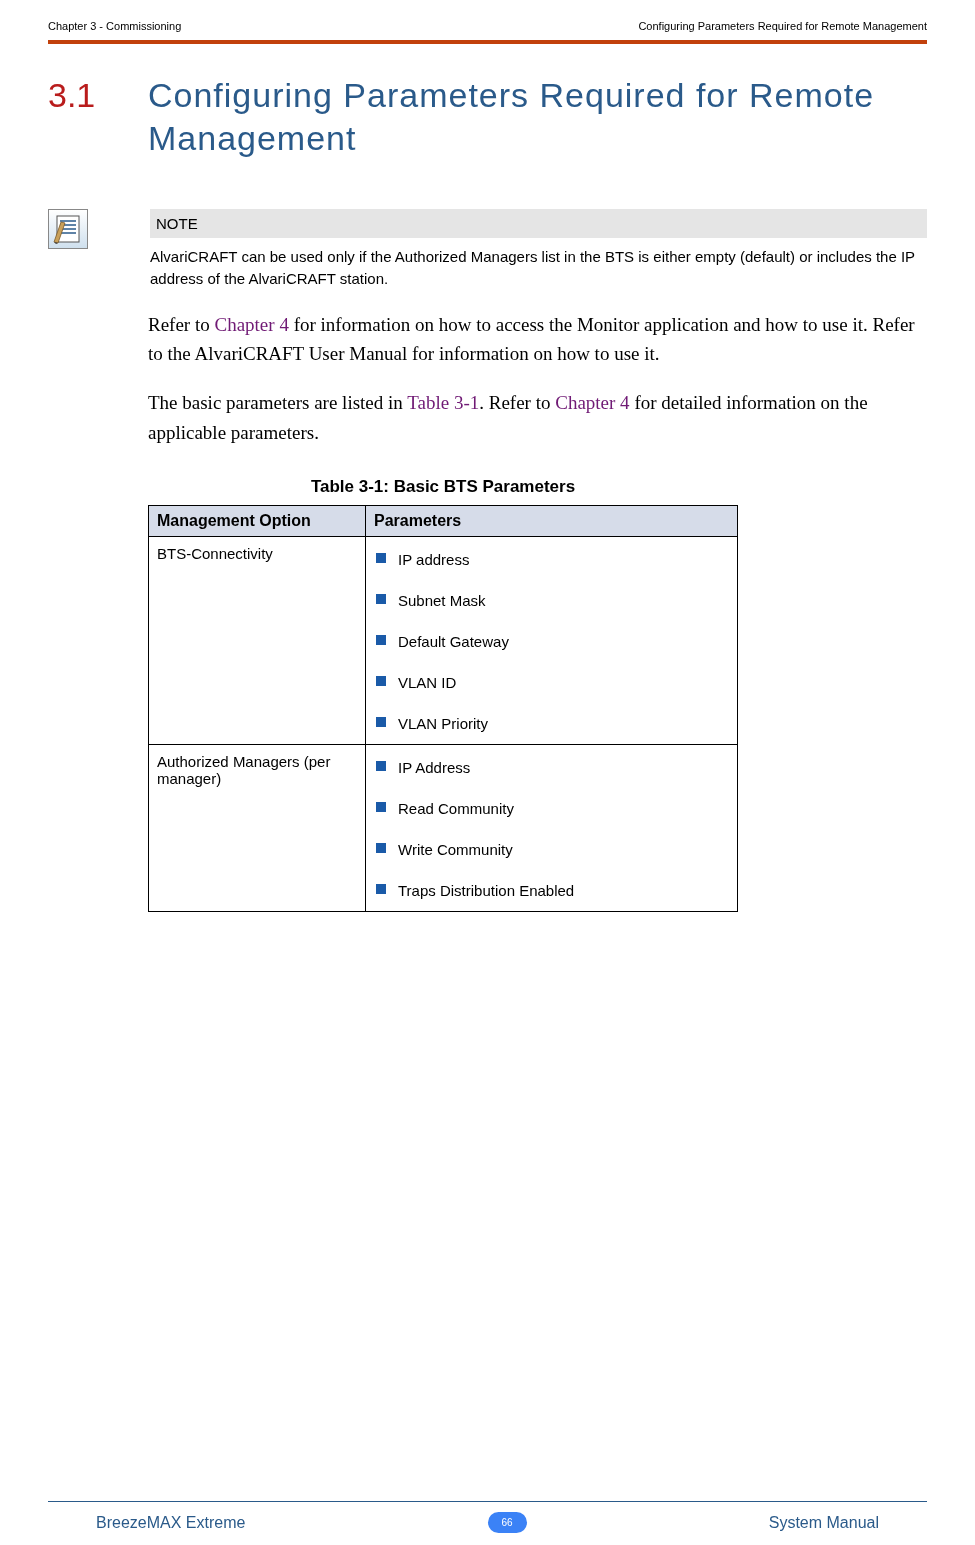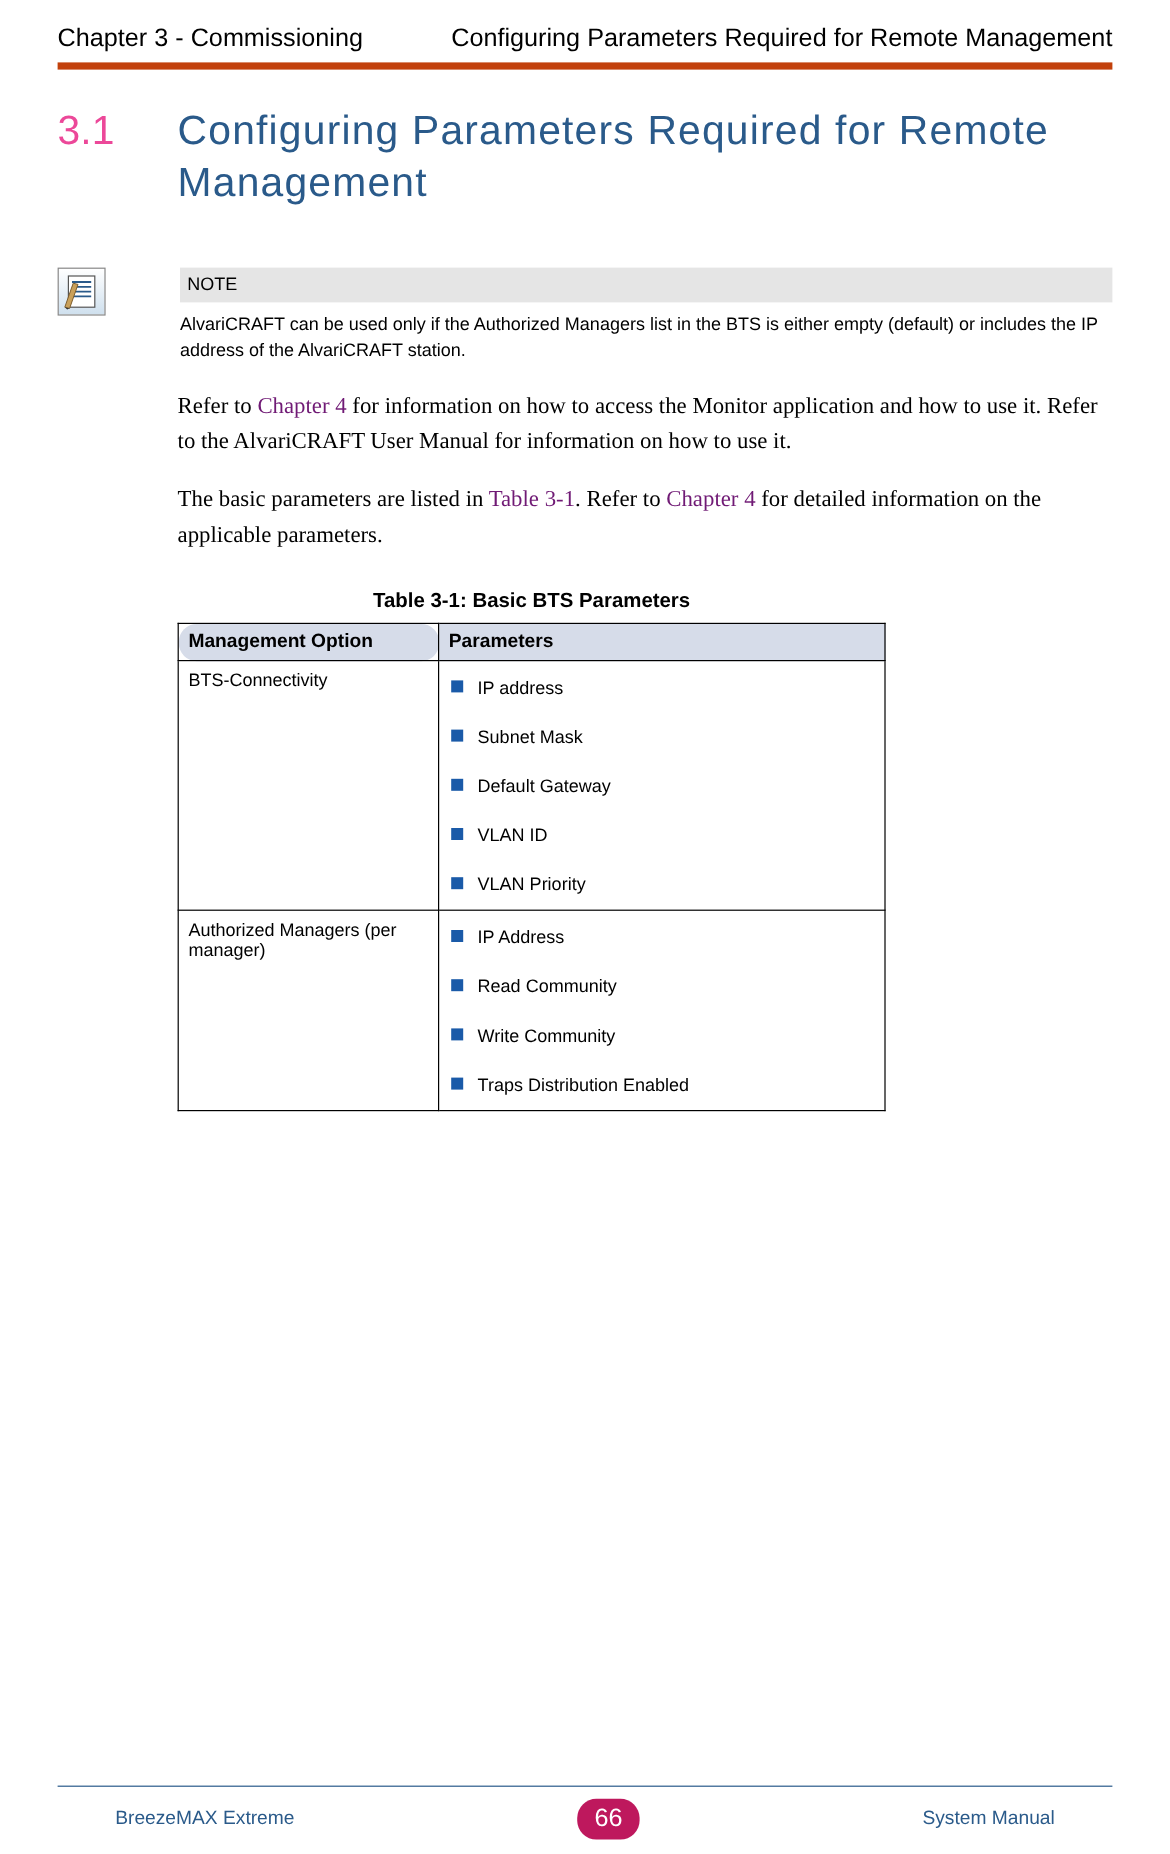--- a/index.html
+++ b/index.html
@@ -12,33 +12,33 @@
     height: 1545px;
     position: relative;
     box-sizing: border-box;
   }
   .page {
     padding: 20px 48px 0 48px;
   }
   .top-header {
     display: flex;
     justify-content: space-between;
-    font-size: 21px;
+    font-size: 11px;
     color: #000;
     padding-bottom: 8px;
-    border-bottom: 6px solid #c2410c;
+    border-bottom: 4px solid #c2410c;
     margin-bottom: 30px;
   }
   .section-heading {
     display: flex;
     align-items: flex-start;
     margin-bottom: 50px;
   }
   .section-number {
-    color: #ec4899;
+    color: #b91c1c;
     font-family: Verdana, Geneva, sans-serif;
     font-size: 34px;
     width: 100px;
     flex-shrink: 0;
     padding-top: 2px;
   }
   .section-title {
     color: #2a5a8a;
     font-family: Verdana, Geneva, sans-serif;
     font-size: 34px;
@@ -108,21 +108,21 @@
     text-align: left;
     padding: 6px 8px;
     font-size: 16px;
   }
   table.params td {
     border: 1px solid #000;
     vertical-align: top;
     padding: 8px 0 8px 8px;
     font-size: 15px;
   }
-  table.params th.col-opt { width: 200px; border-radius: 15px; }
+  table.params th.col-opt { width: 200px; }
   .param-list {
     list-style: none;
     padding: 0;
     margin: 0;
   }
   .param-list li {
     padding: 6px 0 18px 24px;
     position: relative;
   }
   .param-list li:last-child { padding-bottom: 4px; }
@@ -144,25 +144,25 @@
     display: flex;
     justify-content: space-between;
     align-items: center;
     font-size: 16px;
     color: #2a5a8a;
     border-top: 1px solid #2a5a8a;
     padding-top: 10px;
     margin: 0 48px;
   }
   .footer .page-badge {
-    background: #be185d;
+    background: #3b82f6;
     color: #fff;
     border-radius: 16px;
     padding: 5px 14px;
-    font-size: 21px;
+    font-size: 10px;
     text-align: center;
   }
 </style>
 </head>
 <body>
 
 <div class="page">
   <div class="top-header">
     <span>Chapter 3 - Commissioning</span>
     <span>Configuring Parameters Required for Remote Management</span>

